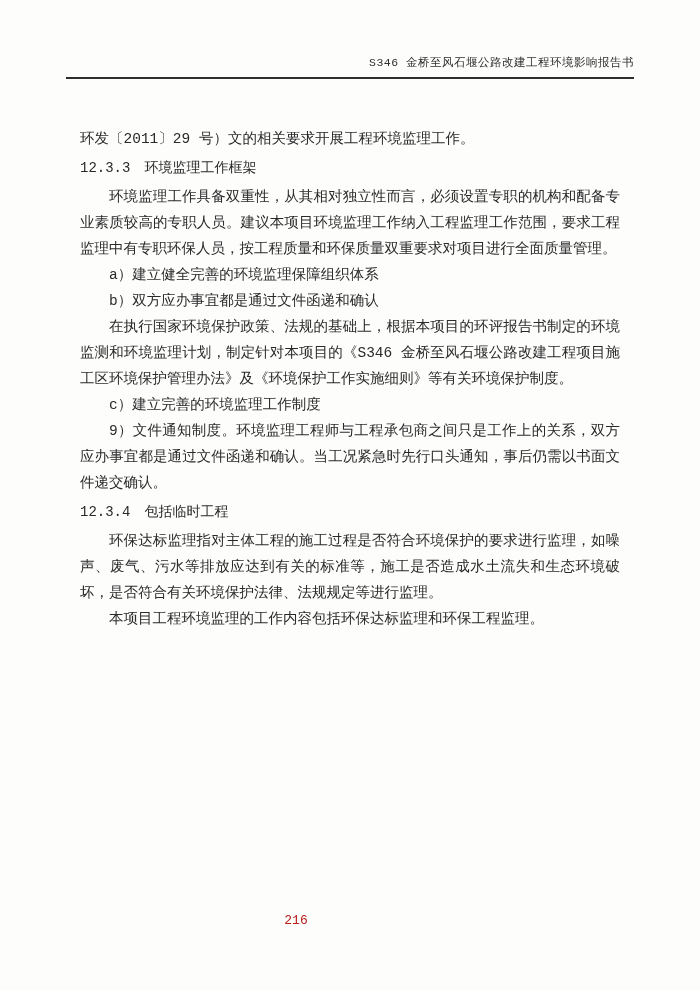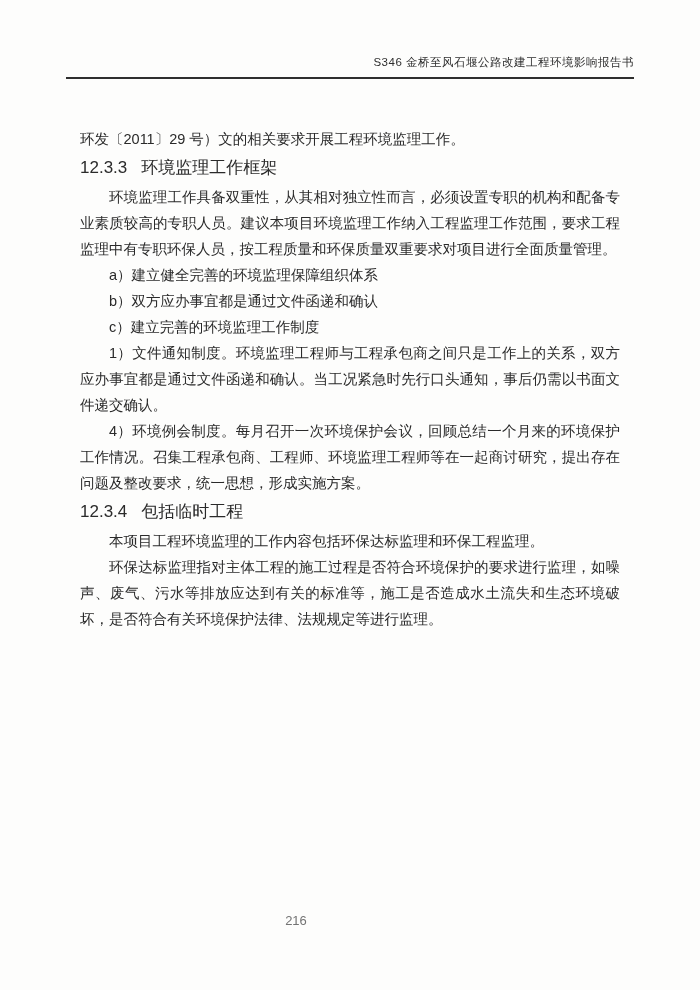--- a/index.html
+++ b/index.html
@@ -3,21 +3,21 @@
 <meta charset="utf-8">
 <style>
   * { margin: 0; padding: 0; box-sizing: border-box; }
   html, body { width: 700px; height: 990px; }
   body { background: #fdfdfc; }
   .page {
     position: relative;
     width: 700px; height: 990px;
     background: #fdfdfc;
     color: #2a2a2a;
-    font-family: Liberation Sans, sans-serif;
+    font-family: Liberation Mono, monospace;
     overflow: hidden;
   }
   .running-header {
     position: absolute;
     top: 55px; left: 66px; width: 568px;
     text-align: right;
     font-size: 11.5px;
     letter-spacing: 0.5px;
     color: #2e2e2e;
     white-space: nowrap;
@@ -32,33 +32,33 @@
     position: absolute;
     top: 85px; left: 80px; width: 540px;
     font-size: 14.5px;
     line-height: 26px;
     text-align: justify;
     margin-top: 41px;
   }
   .doc-body p { text-indent: 2em; }
   .doc-body p.flush { text-indent: 0; }
   .sec-heading {
-    font-size: 17px;
+    font-size: 14px;
     font-weight: normal;
     line-height: 26px;
     padding: 3px 0;
     text-align: left;
   }
   .sec-heading .sec-number { margin-right: 14px; }
   .page-footer {
     position: absolute;
     top: 913px; left: 0; width: 592px;
     text-align: center;
     font-size: 13px;
-    color: #737373;
+    color: #b91c1c;
   }
 </style>
 </head>
 <body>
 
 <div class="page">
 
   <div class="running-header">S346 金桥至风石堰公路改建工程环境影响报告书</div>
 
   <div class="header-rule"></div>
@@ -70,36 +70,36 @@
     <h3 class="sec-heading">
       <span class="sec-number">12.3.3</span><span>环境监理工作框架</span>
     </h3>
 
     <p>环境监理工作具备双重性，从其相对独立性而言，必须设置专职的机构和配备专业素质较高的专职人员。建议本项目环境监理工作纳入工程监理工作范围，要求工程监理中有专职环保人员，按工程质量和环保质量双重要求对项目进行全面质量管理。</p>
 
     <p>a）建立健全完善的环境监理保障组织体系</p>
 
     <p>b）双方应办事宜都是通过文件函递和确认</p>
 
+    <p>在执行国家环境保护政策、法规的基础上，根据本项目的环评报告书制定的环境监测和环境监理计划，制定针对本项目的《S346 金桥至风石堰公路改建工程项目施工区环境保护管理办法》及《环境保护工作实施细则》等有关环境保护制度。</p>
 
     <p>c）建立完善的环境监理工作制度</p>
 
 
 
-    <p>1）文件通知制度。环境监理工程师与工程承包商之间只是工作上的关系，双方应办事宜都是通过文件函递和确认。当工况紧急时先行口头通知，事后仍需以书面文件递交确认。</p>
+    <p>9）文件通知制度。环境监理工程师与工程承包商之间只是工作上的关系，双方应办事宜都是通过文件函递和确认。当工况紧急时先行口头通知，事后仍需以书面文件递交确认。</p>
 
-    <p>4）环境例会制度。每月召开一次环境保护会议，回顾总结一个月来的环境保护工作情况。召集工程承包商、工程师、环境监理工程师等在一起商讨研究，提出存在问题及整改要求，统一思想，形成实施方案。</p>
 
     <h3 class="sec-heading">
       <span class="sec-number">12.3.4</span><span>包括临时工程</span>
     </h3>
 
+    <p>环保达标监理指对主体工程的施工过程是否符合环境保护的要求进行监理，如噪声、废气、污水等排放应达到有关的标准等，施工是否造成水土流失和生态环境破坏，是否符合有关环境保护法律、法规规定等进行监理。</p>
+
     <p>本项目工程环境监理的工作内容包括环保达标监理和环保工程监理。</p>
-
-    <p>环保达标监理指对主体工程的施工过程是否符合环境保护的要求进行监理，如噪声、废气、污水等排放应达到有关的标准等，施工是否造成水土流失和生态环境破坏，是否符合有关环境保护法律、法规规定等进行监理。</p>
 
 
   </main>
 
   <footer class="page-footer">
     <span>216</span>
   </footer>
 
 </div>
 

